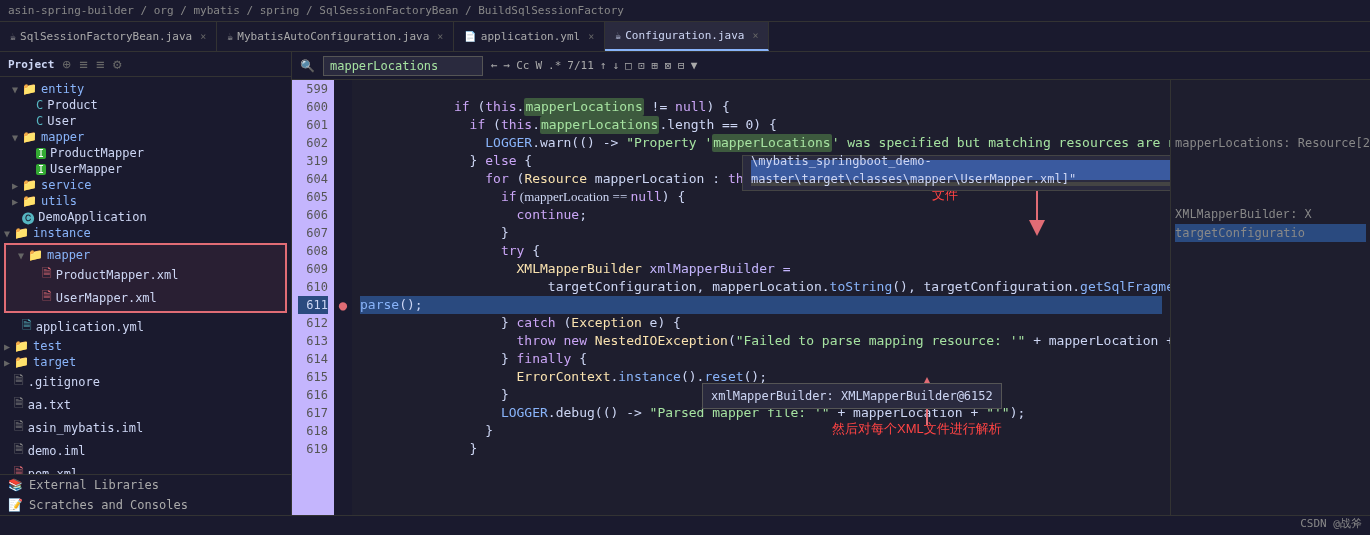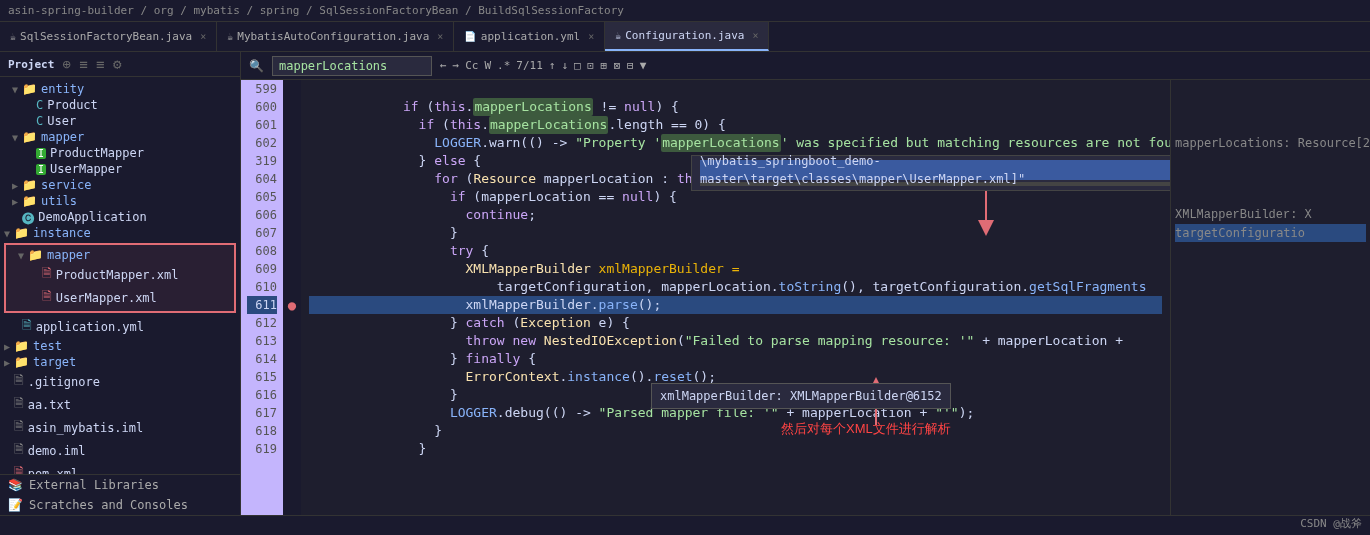--- a/index.html
+++ b/index.html
@@ -62,21 +62,21 @@
 
     
     #main {
       display: flex;
       flex: 1;
       overflow: hidden;
     }
 
     
     #sidebar {
-      width: 241px;
+      width: 292px;
       background: #1a1a2e;
       border-right: 1px solid #333;
       display: flex;
       flex-direction: column;
       flex-shrink: 0;
       overflow: hidden;
     }
     #sidebar-header {
       display: flex;
       align-items: center;
@@ -581,45 +581,45 @@
 
         <div class="code-line">
           <span style="color:#cdd6f4;">              } </span><span class="kw">else</span><span style="color:#cdd6f4;"> {</span>
         </div>
 
         <div class="code-line">
           <span style="color:#cdd6f4;">                </span><span class="kw">for</span><span style="color:#cdd6f4;"> (</span><span class="cls">Resource</span><span style="color:#cdd6f4;"> mapperLocation : </span><span class="this-kw">this</span><span style="color:#cdd6f4;">.</span><span style="background:#3d5a3e; color:#a6e3a1; border-radius:2px; padding:0 1px;">mapperLocations</span><span style="color:#cdd6f4;">) {</span>
         </div>
 
         <div class="code-line">
-          <span style="color:#cdd6f4;">                  </span><span class="kw">if</span><span style="color:#cdd6f4;"> (mapperLocation == </span><span class="kw">null</span><span style="color:#cdd6f4;">) {</span>
+          <span style="color:#cdd6f4;">                  </span><span class="kw">if</span><span style="color:#cdd6f4;font-family:Liberation Serif, serif;"> (mapperLocation == </span><span class="kw">null</span><span style="color:#cdd6f4;">) {</span>
         </div>
 
         <div class="code-line">
           <span style="color:#cdd6f4;">                    </span><span class="kw">continue</span><span style="color:#cdd6f4;">;</span>
         </div>
 
         <div class="code-line">
           <span style="color:#cdd6f4;">                  }</span>
         </div>
 
         <div class="code-line">
           <span style="color:#cdd6f4;">                  </span><span class="kw">try</span><span style="color:#cdd6f4;"> {</span>
         </div>
 
         <div class="code-line">
-          <span style="color:#cdd6f4;">                    </span><span class="cls">XMLMapperBuilder</span><span style="color:#eab308;"> xmlMapperBuilder =</span>
+          <span style="color:#cdd6f4;">                    </span><span class="cls">XMLMapperBuilder</span><span style="color:#c4b5fd;"> xmlMapperBuilder =</span>
         </div>
 
         <div class="code-line">
           <span style="color:#cdd6f4;">                        targetConfiguration, mapperLocation.</span><span class="fn">toString</span><span style="color:#cdd6f4;">(), targetConfiguration.</span><span class="fn">getSqlFragments</span>
         </div>
 
         <div class="code-line active-line">
-          <span style="color:#cdd6f4;">                    xmlMapperBuilder.</span><span class="fn">parse</span><span style="color:#cdd6f4;">();</span>
+          <span class="fn">parse</span><span style="color:#cdd6f4;">();</span>
         </div>
 
         <div class="code-line">
           <span style="color:#cdd6f4;">                  } </span><span class="kw">catch</span><span style="color:#cdd6f4;"> (</span><span class="cls">Exception</span><span style="color:#cdd6f4;"> e) {</span>
         </div>
 
         <div class="code-line">
           <span style="color:#cdd6f4;">                    </span><span class="kw">throw new</span><span style="color:#cdd6f4;"> </span><span class="cls">NestedIOException</span><span style="color:#cdd6f4;">(</span><span class="str">"Failed to parse mapping resource: '"</span><span style="color:#cdd6f4;"> + mapperLocation + </span>
         </div>
 

